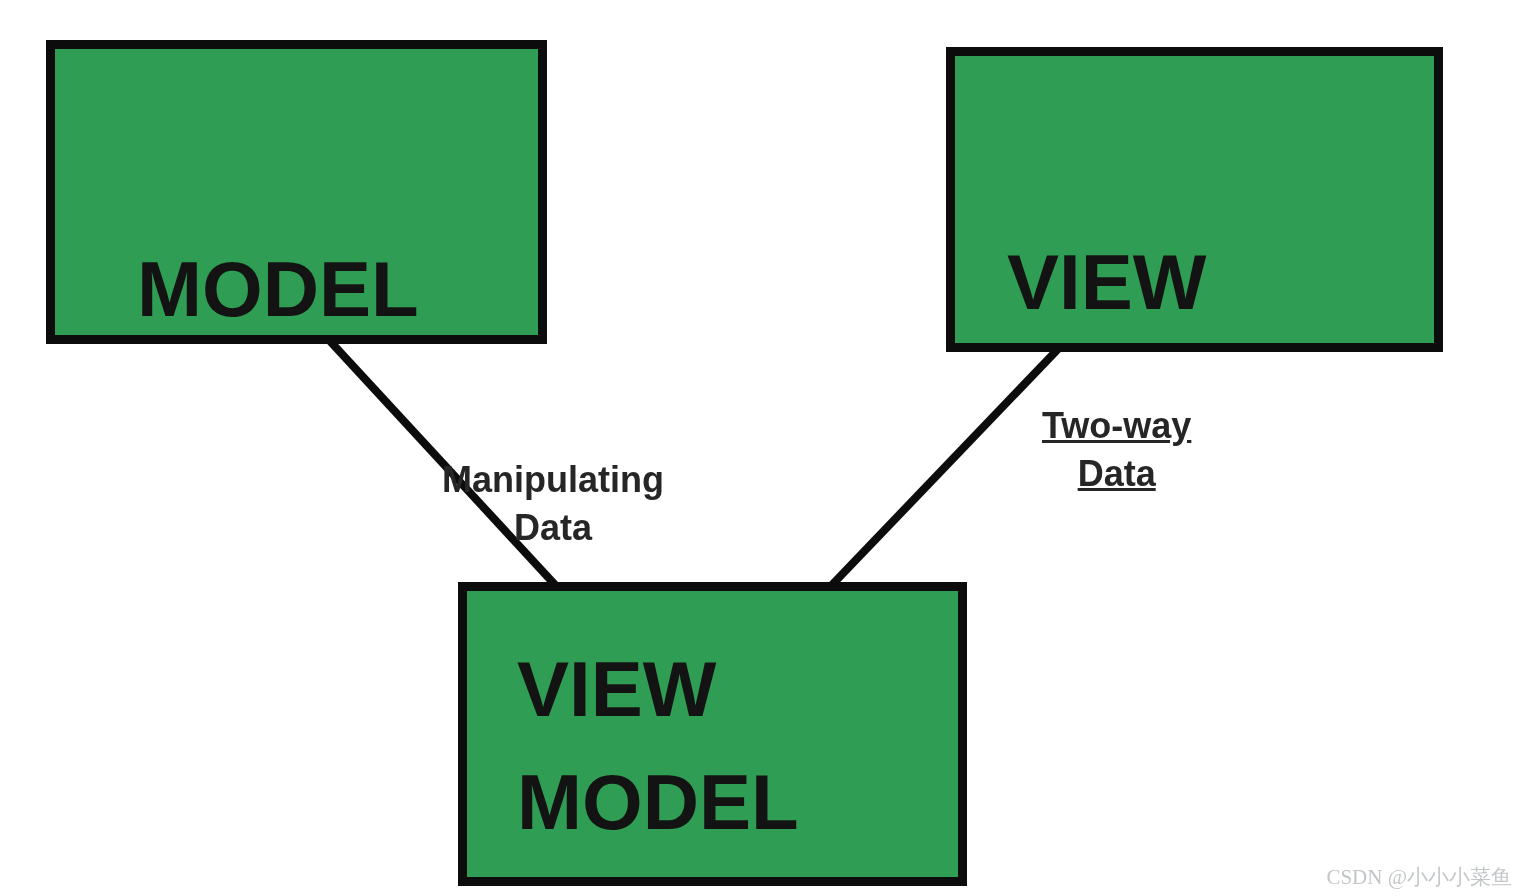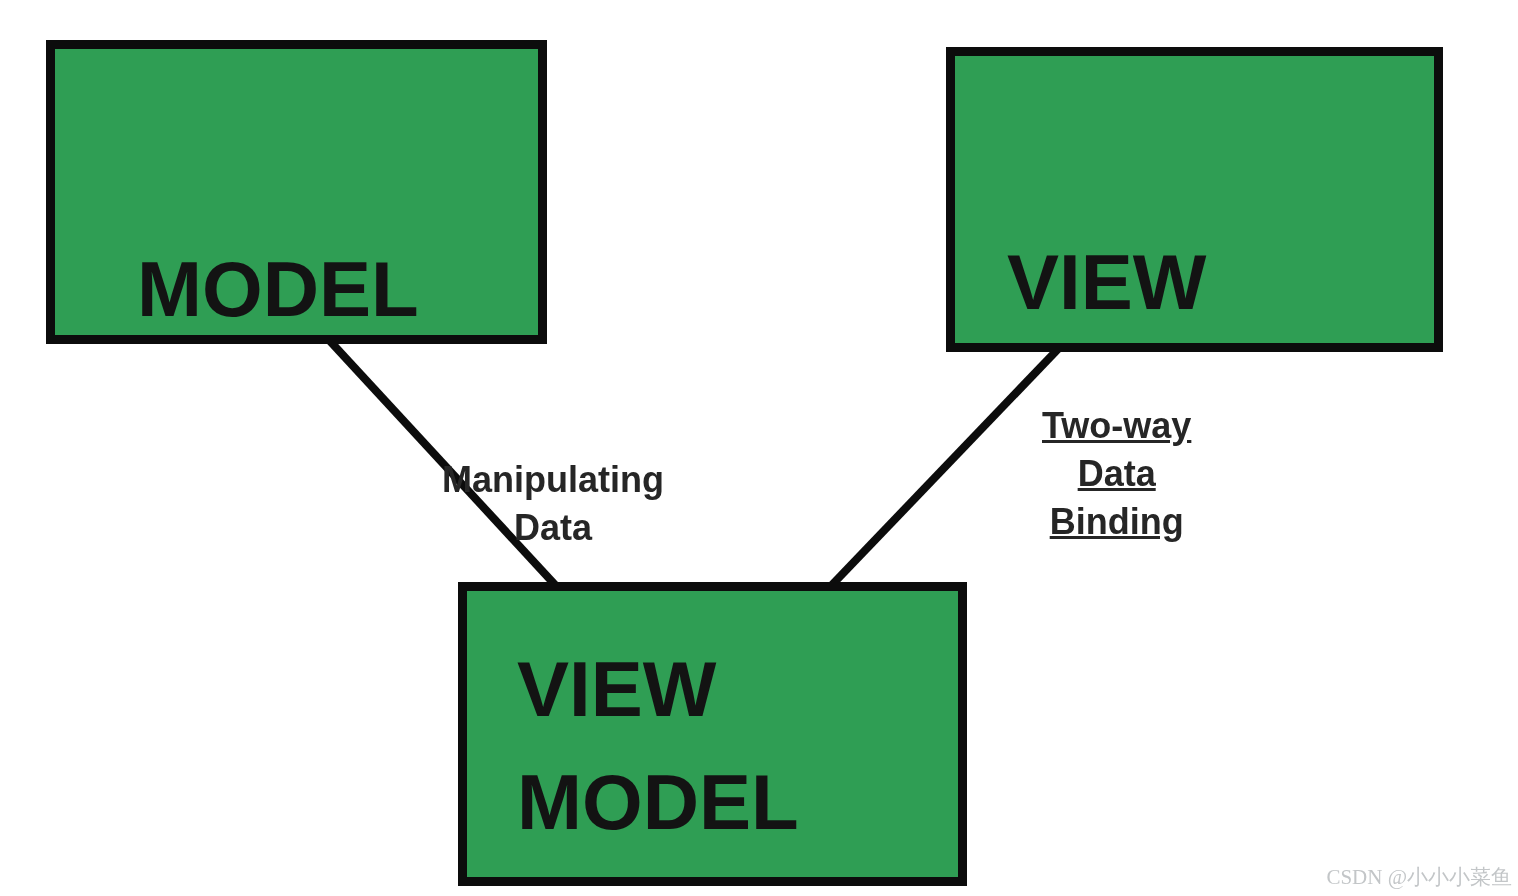--- a/index.html
+++ b/index.html
@@ -114,18 +114,17 @@
   </div>
 
   <div class="edge-label edge-label-manipulating">
     <div>Manipulating</div>
     <div>Data</div>
   </div>
 
   <div class="edge-label edge-label-twoway">
     <div>Two-way</div>
     <div>Data</div>
-    <div>Binding</div>
   </div>
 
   <div class="watermark">CSDN @小小小菜鱼</div>
 
 </div>
 
 </body></html>

